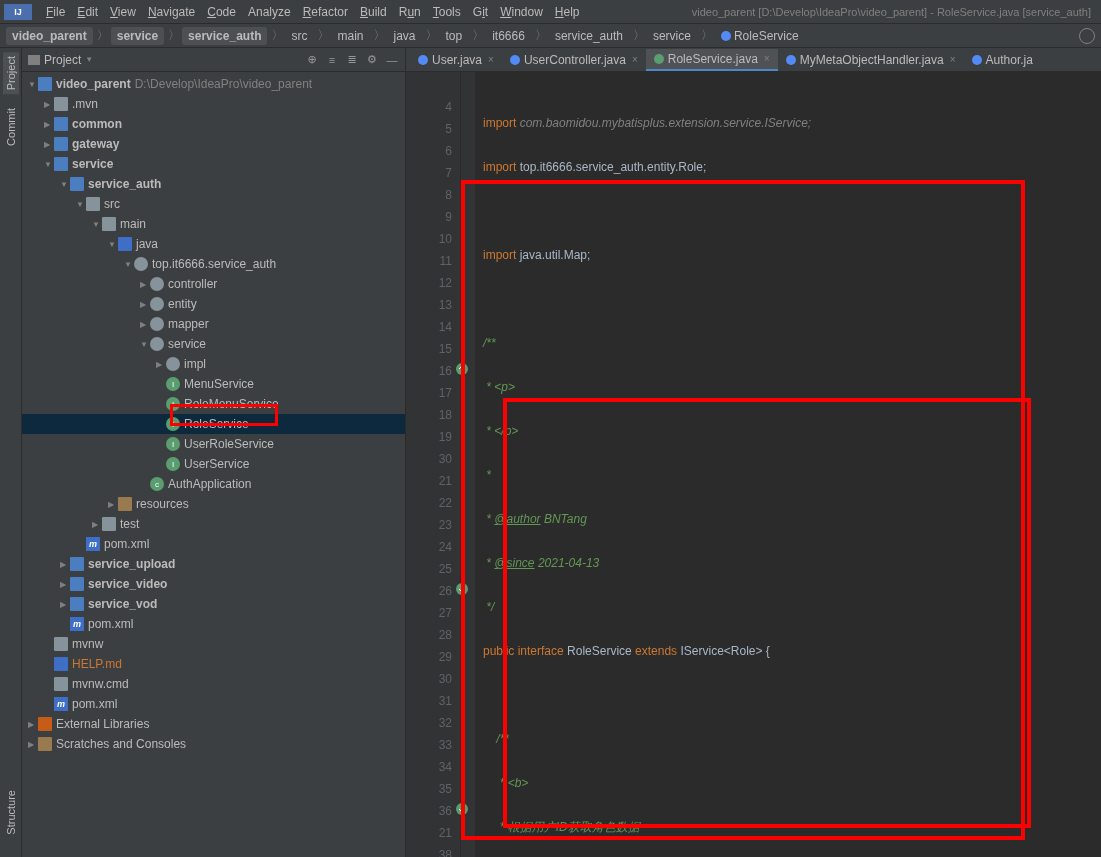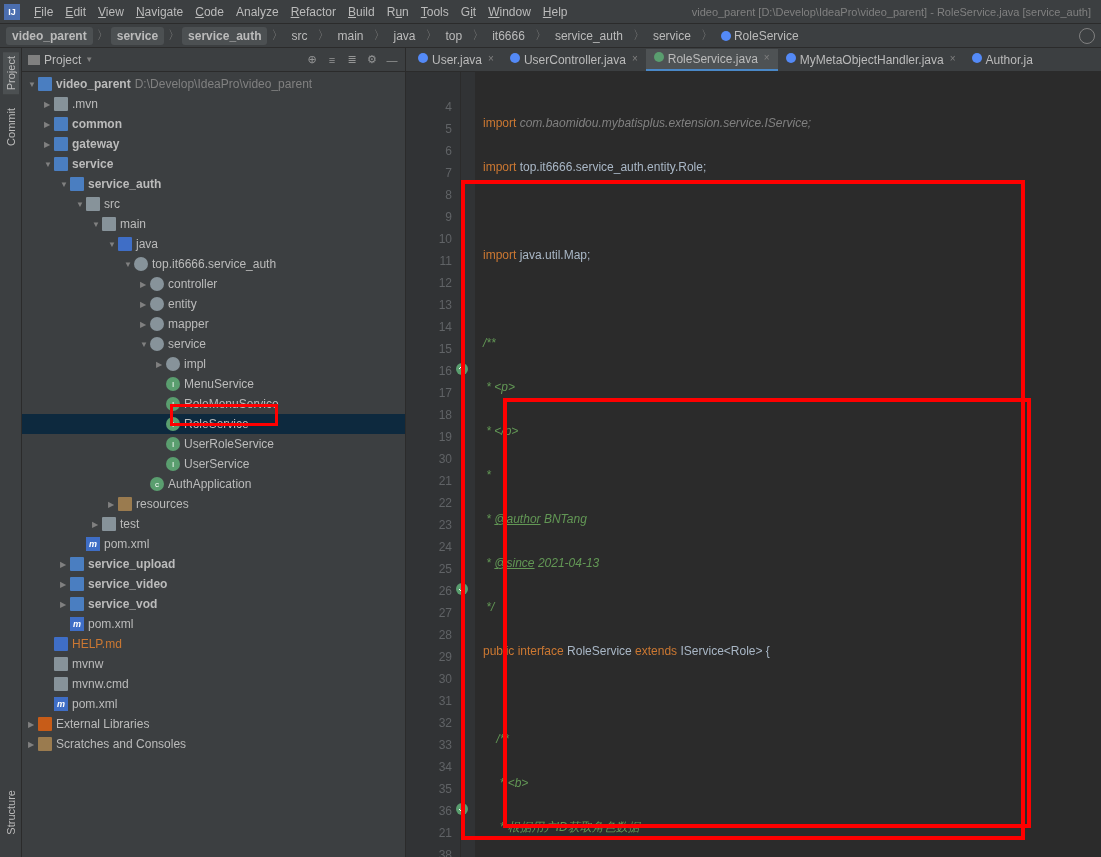--- a/index.html
+++ b/index.html
@@ -1,18 +1,18 @@
 <!DOCTYPE html>
 <html><head>
 <meta charset="utf-8">
 <style>
 *{margin:0;padding:0;box-sizing:border-box;font-family:"Segoe UI",Arial,sans-serif;font-size:12px}
 body{background:#3c3f41;color:#bbbbbb;width:1101px;height:857px;overflow:hidden;position:relative}
 .menubar{height:24px;background:#3c3f41;display:flex;align-items:center;padding:0 4px;border-bottom:1px solid #2b2b2b}
-.menubar .logo{width:16px;height:16px;background:#4b6eaf;margin-right:8px;display:inline-flex;align-items:center;justify-content:center;color:#fff;font-size:9px;font-weight:bold}
+.menubar .logo{width:28px;height:16px;background:#4b6eaf;margin-right:8px;display:inline-flex;align-items:center;justify-content:center;color:#fff;font-size:9px;font-weight:bold}
 .menubar .menu-item{padding:2px 6px;color:#bbbbbb;cursor:pointer}
 .menubar .menu-item u{text-decoration:underline}
 .menubar .title-path{margin-left:auto;color:#808080;font-size:11px;padding-right:6px}
 .breadcrumb{height:24px;background:#3c3f41;display:flex;align-items:center;padding:0 6px;border-bottom:1px solid #2b2b2b;font-size:11px}
 .breadcrumb .crumb{padding:2px 6px;color:#bbbbbb;background:#4c5052;border-radius:3px;margin-right:2px;cursor:pointer;display:flex;align-items:center;gap:3px}
 .breadcrumb .sep{color:#808080;margin:0 2px}
 .breadcrumb .crumb.cls{background:transparent}
 .crumb .cls-icon{width:10px;height:10px;background:#548af7;border-radius:50%;display:inline-block}
 .user-icon{width:16px;height:16px;position:absolute;right:6px;top:28px;border:1px solid #808080;border-radius:50%}
 .main{display:flex;height:calc(100% - 48px)}
@@ -39,21 +39,21 @@
 .icon.maven{color:#fff;background:#3f6ec6;font-style:italic;font-weight:bold}
 .icon.file{background:#87939a;border-radius:1px}
 .icon.git{background:#c75450;border-radius:1px}
 .icon.lib{background:#c75c18;border-radius:1px}
 .tree-row .label{color:#bbbbbb}
 .tree-row .label.yellow{color:#cc7832}
 .tree-row .path{color:#808080;margin-left:4px}
 .red-box-tree{border:3px solid #ff0000;position:absolute;pointer-events:none}
 .editor-area{flex:1;display:flex;flex-direction:column;background:#2b2b2b}
 .tabs{height:24px;background:#3c3f41;display:flex;align-items:center;border-bottom:1px solid #2b2b2b;padding-left:4px}
-.tab{display:flex;gap:4px;padding:3px 8px;color:#bbbbbb;cursor:pointer;font-size:11px}
+.tab{display:flex;align-items:center;gap:4px;padding:3px 8px;color:#bbbbbb;cursor:pointer;font-size:11px}
 .tab.active{background:#4e5254;border-bottom:2px solid #4a88c7}
 .tab .tab-icon{width:10px;height:10px;border-radius:50%;background:#548af7}
 .tab .tab-icon.iface{background:#5a9e6f}
 .tab .close{color:#808080;margin-left:2px;font-size:10px}
 .editor{flex:1;display:flex;font-family:"JetBrains Mono",Consolas,monospace;font-size:13px;position:relative;overflow:hidden}
 .gutter{width:55px;background:#313335;color:#606366;text-align:right;padding:2px 8px 2px 2px;line-height:22px;border-right:1px solid #2b2b2b}
 .gutter .ln{height:22px}
 .fold-gutter{width:14px;background:#313335;position:relative}
 .fold-gutter .gicon{position:absolute;left:-6px;width:14px;height:14px}
 .code{flex:1;padding:18px 8px;line-height:22px;white-space:pre;color:#a9b7c6;position:relative}
@@ -301,27 +301,27 @@
           <span class="icon module"></span>
           <span class="label"><b>service_vod</b></span>
         </div>
       <div class="tree-row">
           <span class="indent" style="width:42px"></span>
           <span class="icon maven">m</span>
           <span class="label">pom.xml</span>
         </div>
       <div class="tree-row">
           <span class="indent" style="width:26px"></span>
+          <span class="icon file"></span>
+          <span class="label">mvnw</span>
+        </div>
+      <div class="tree-row">
+          <span class="indent" style="width:26px"></span>
           <span class="icon file" style="background:#3f6ec6"></span>
           <span class="label yellow">HELP.md</span>
-        </div>
-      <div class="tree-row">
-          <span class="indent" style="width:26px"></span>
-          <span class="icon file"></span>
-          <span class="label">mvnw</span>
         </div>
       <div class="tree-row">
           <span class="indent" style="width:26px"></span>
           <span class="icon file"></span>
           <span class="label">mvnw.cmd</span>
         </div>
       <div class="tree-row">
           <span class="indent" style="width:26px"></span>
           <span class="icon maven">m</span>
           <span class="label">pom.xml</span>

